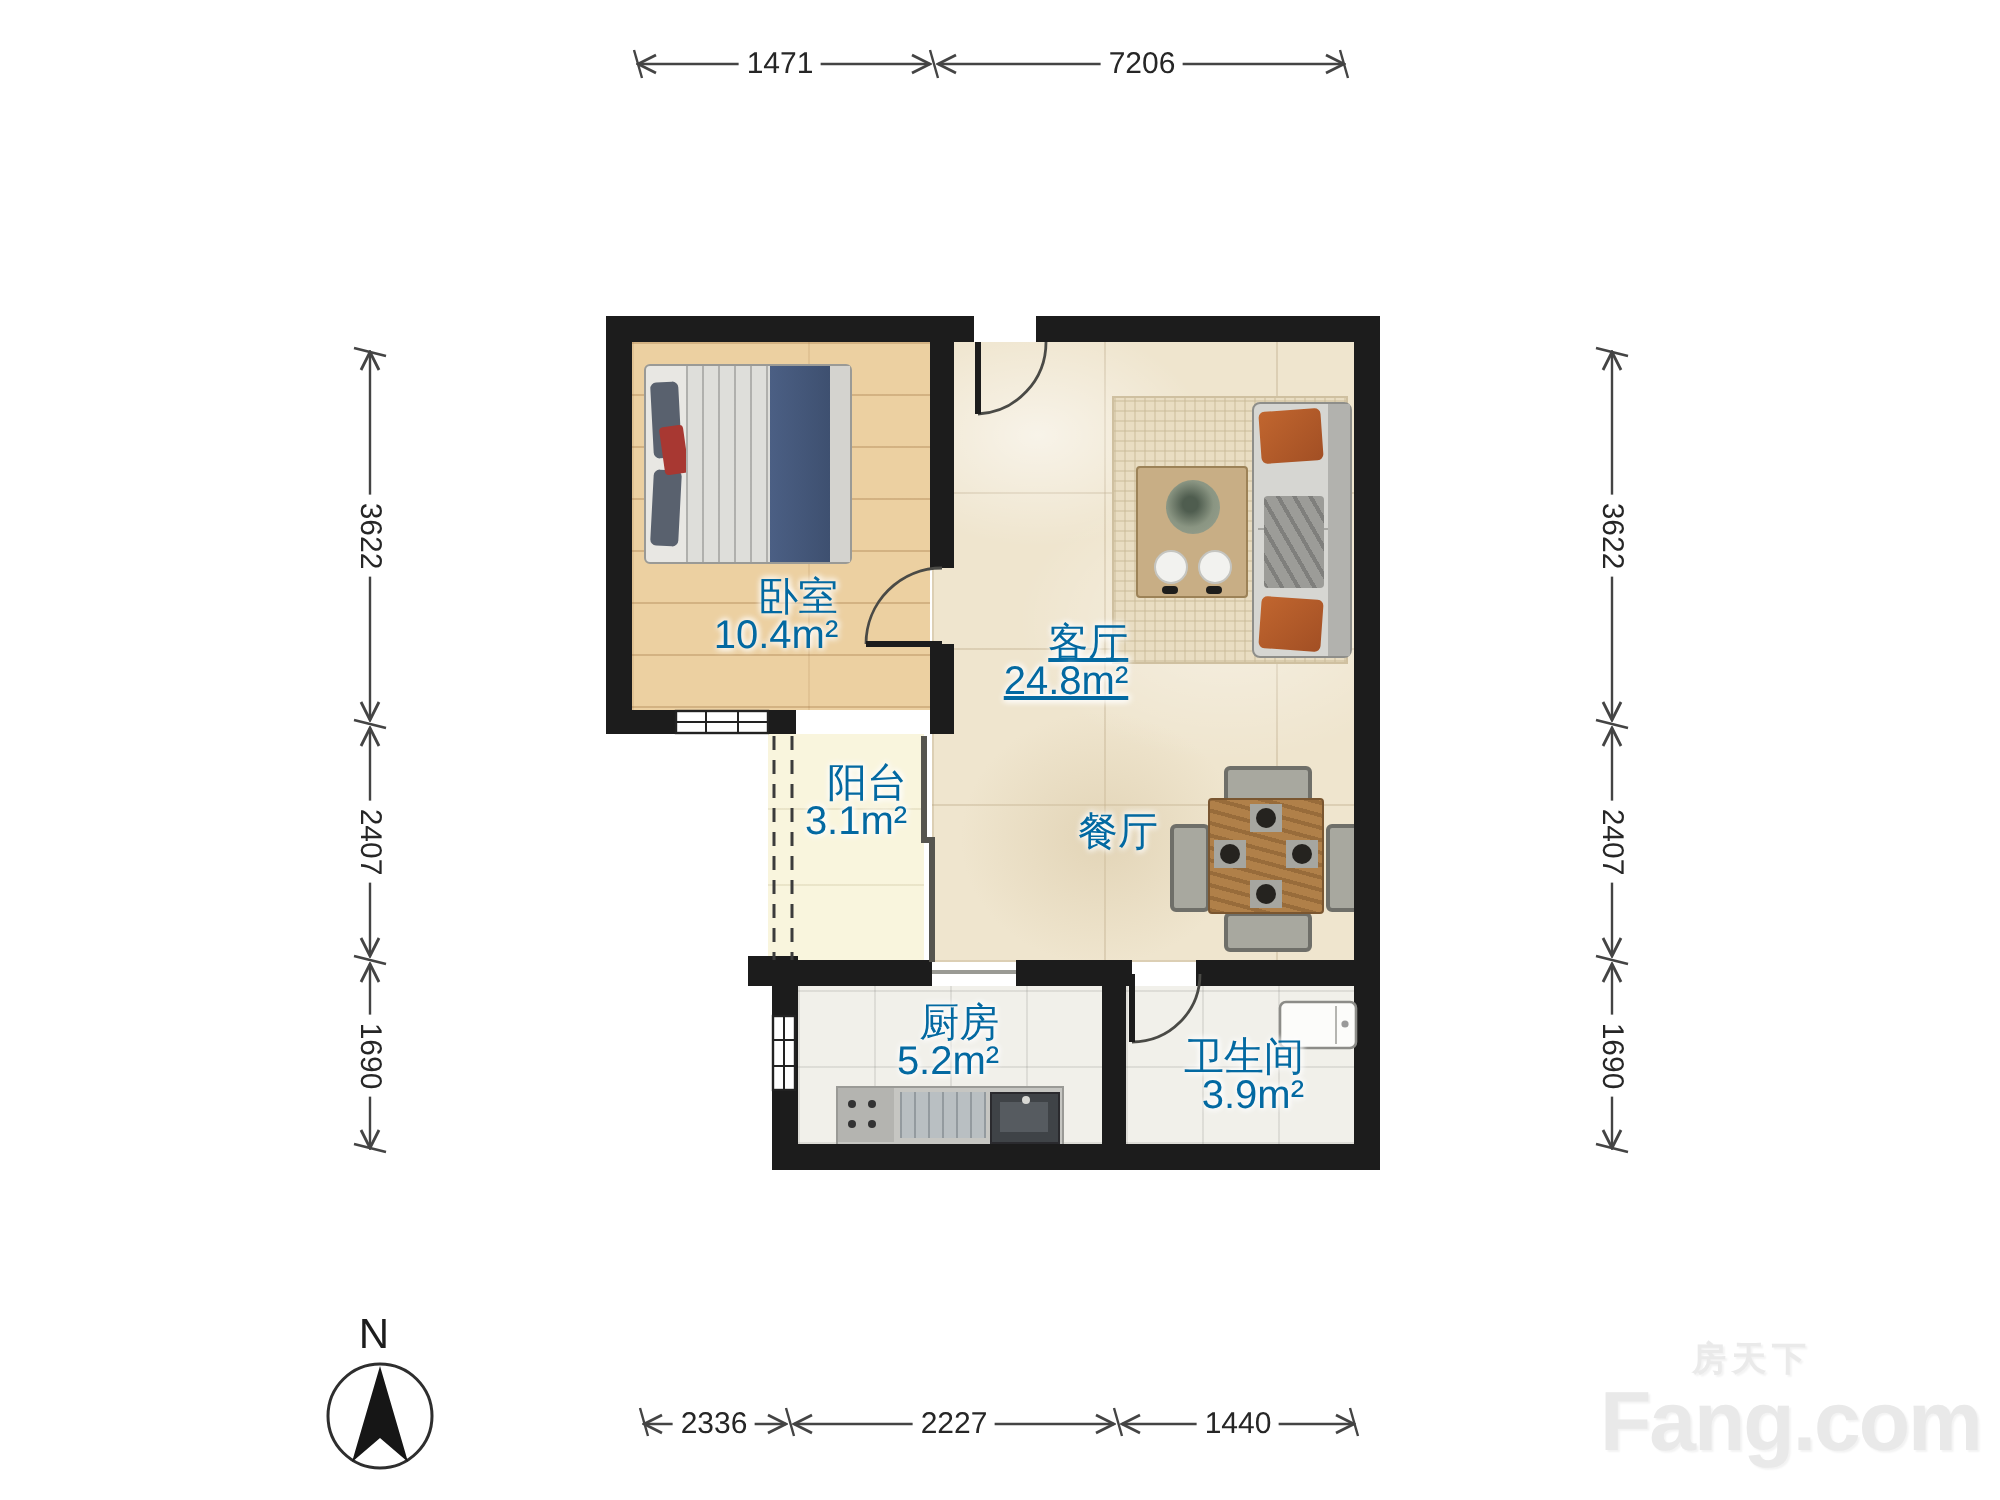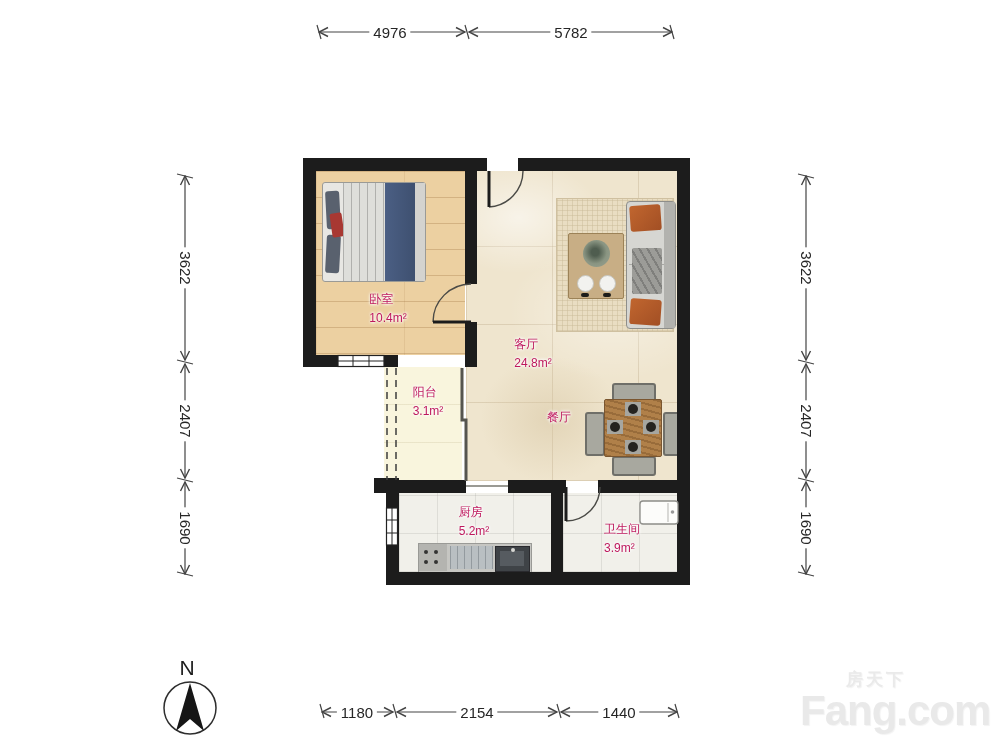--- a/index.html
+++ b/index.html
@@ -16,22 +16,22 @@
     repeating-linear-gradient(0deg, rgba(180,160,125,.32) 0 1px, transparent 1px 78px),
     repeating-linear-gradient(90deg, rgba(180,160,125,.32) 0 1px, transparent 1px 86px);}
   .balconyf{background-color:#f9f5dd;background-image:
     repeating-linear-gradient(0deg, rgba(190,180,140,.25) 0 1px, transparent 1px 38px);}
   .tiles{background-color:#f1f0ea;background-image:
     repeating-linear-gradient(0deg, rgba(120,120,115,.16) 0 1px, transparent 1px 38px),
     repeating-linear-gradient(90deg, rgba(120,120,115,.16) 0 1px, transparent 1px 38px);}
   .wall{position:absolute;background:#1c1c1c;z-index:30;}
   .anno{position:absolute;left:0;top:0;z-index:40;pointer-events:none;}
   .furn{position:absolute;z-index:10;}
-  .room-label{position:absolute;z-index:50;transform:translate(-50%,-50%);text-align:left;
-    font-size:12px;line-height:19px;color:#be185d;font-weight:500;white-space:nowrap;
+  .room-label{position:absolute;z-index:50;transform:translate(-50%,-50%);text-align:right;
+    font-size:20px;line-height:19px;color:#0369a1;font-weight:500;white-space:nowrap;
     text-shadow:0 1px 3px rgba(255,255,255,.95), 0 -1px 3px rgba(255,255,255,.95), 1px 0 3px rgba(255,255,255,.95);}
   .room-label span{display:block;}
   .dim{position:absolute;z-index:50;transform:translate(-50%,-50%);font-size:15px;color:#262626;
     background:#fff;padding:0 4px;white-space:nowrap;font-weight:500;}
   .dim.v{transform:translate(-50%,-50%) rotate(90deg);}
   .north-label{position:absolute;z-index:50;transform:translate(-50%,-50%);font-size:21px;color:#1d1d1d;font-weight:500;}
   .watermark{position:absolute;left:800px;top:668px;z-index:60;}
   .wm-cn{font-size:17px;font-weight:700;color:#eaeaea;letter-spacing:3px;margin-left:46px;
     text-shadow:1px 1px 1px rgba(0,0,0,.05);}
   .wm-en{font-size:42px;font-weight:800;color:#e9e9e9;line-height:.95;letter-spacing:-1px;
@@ -197,45 +197,45 @@
     <g>
       <circle cx="190" cy="708" r="26" fill="#ffffff" stroke="#2e2e2e" stroke-width="1.5"></circle>
       <path d="M190,683 L176,731 L190,719 L204,731 Z" fill="#161616"></path>
     </g>
   </svg>
 
   <div class="room-label" style="left:388px;top:309px;">
     <span>卧室</span>
     <span>10.4m²</span>
   </div>
-  <div class="room-label" style="left:533px;top:354px;">
+  <div class="room-label" style="left:533px;top:332px;text-decoration:underline;">
     <span>客厅</span>
     <span>24.8m²</span>
   </div>
   <div class="room-label" style="left:559px;top:417px;">
     <span>餐厅</span>
     <span></span>
   </div>
   <div class="room-label" style="left:428px;top:402px;">
     <span>阳台</span>
     <span>3.1m²</span>
   </div>
   <div class="room-label" style="left:474px;top:522px;">
     <span>厨房</span>
     <span>5.2m²</span>
   </div>
   <div class="room-label" style="left:622px;top:539px;">
     <span>卫生间</span>
     <span>3.9m²</span>
   </div>
 
-  <span class="dim" style="left:390px;top:32px;">4976</span>
-  <span class="dim" style="left:571px;top:32px;">5782</span>
-  <span class="dim" style="left:357px;top:712px;">1180</span>
-  <span class="dim" style="left:477px;top:712px;">2154</span>
+  <span class="dim" style="left:390px;top:32px;">1471</span>
+  <span class="dim" style="left:571px;top:32px;">7206</span>
+  <span class="dim" style="left:357px;top:712px;">2336</span>
+  <span class="dim" style="left:477px;top:712px;">2227</span>
   <span class="dim" style="left:619px;top:712px;">1440</span>
   <span class="dim v" style="left:185px;top:268px;">3622</span>
   <span class="dim v" style="left:185px;top:421px;">2407</span>
   <span class="dim v" style="left:185px;top:528px;">1690</span>
   <span class="dim v" style="left:806px;top:268px;">3622</span>
   <span class="dim v" style="left:806px;top:421px;">2407</span>
   <span class="dim v" style="left:806px;top:528px;">1690</span>
 
   <span class="north-label" style="left:187px;top:668px;">N</span>
 

